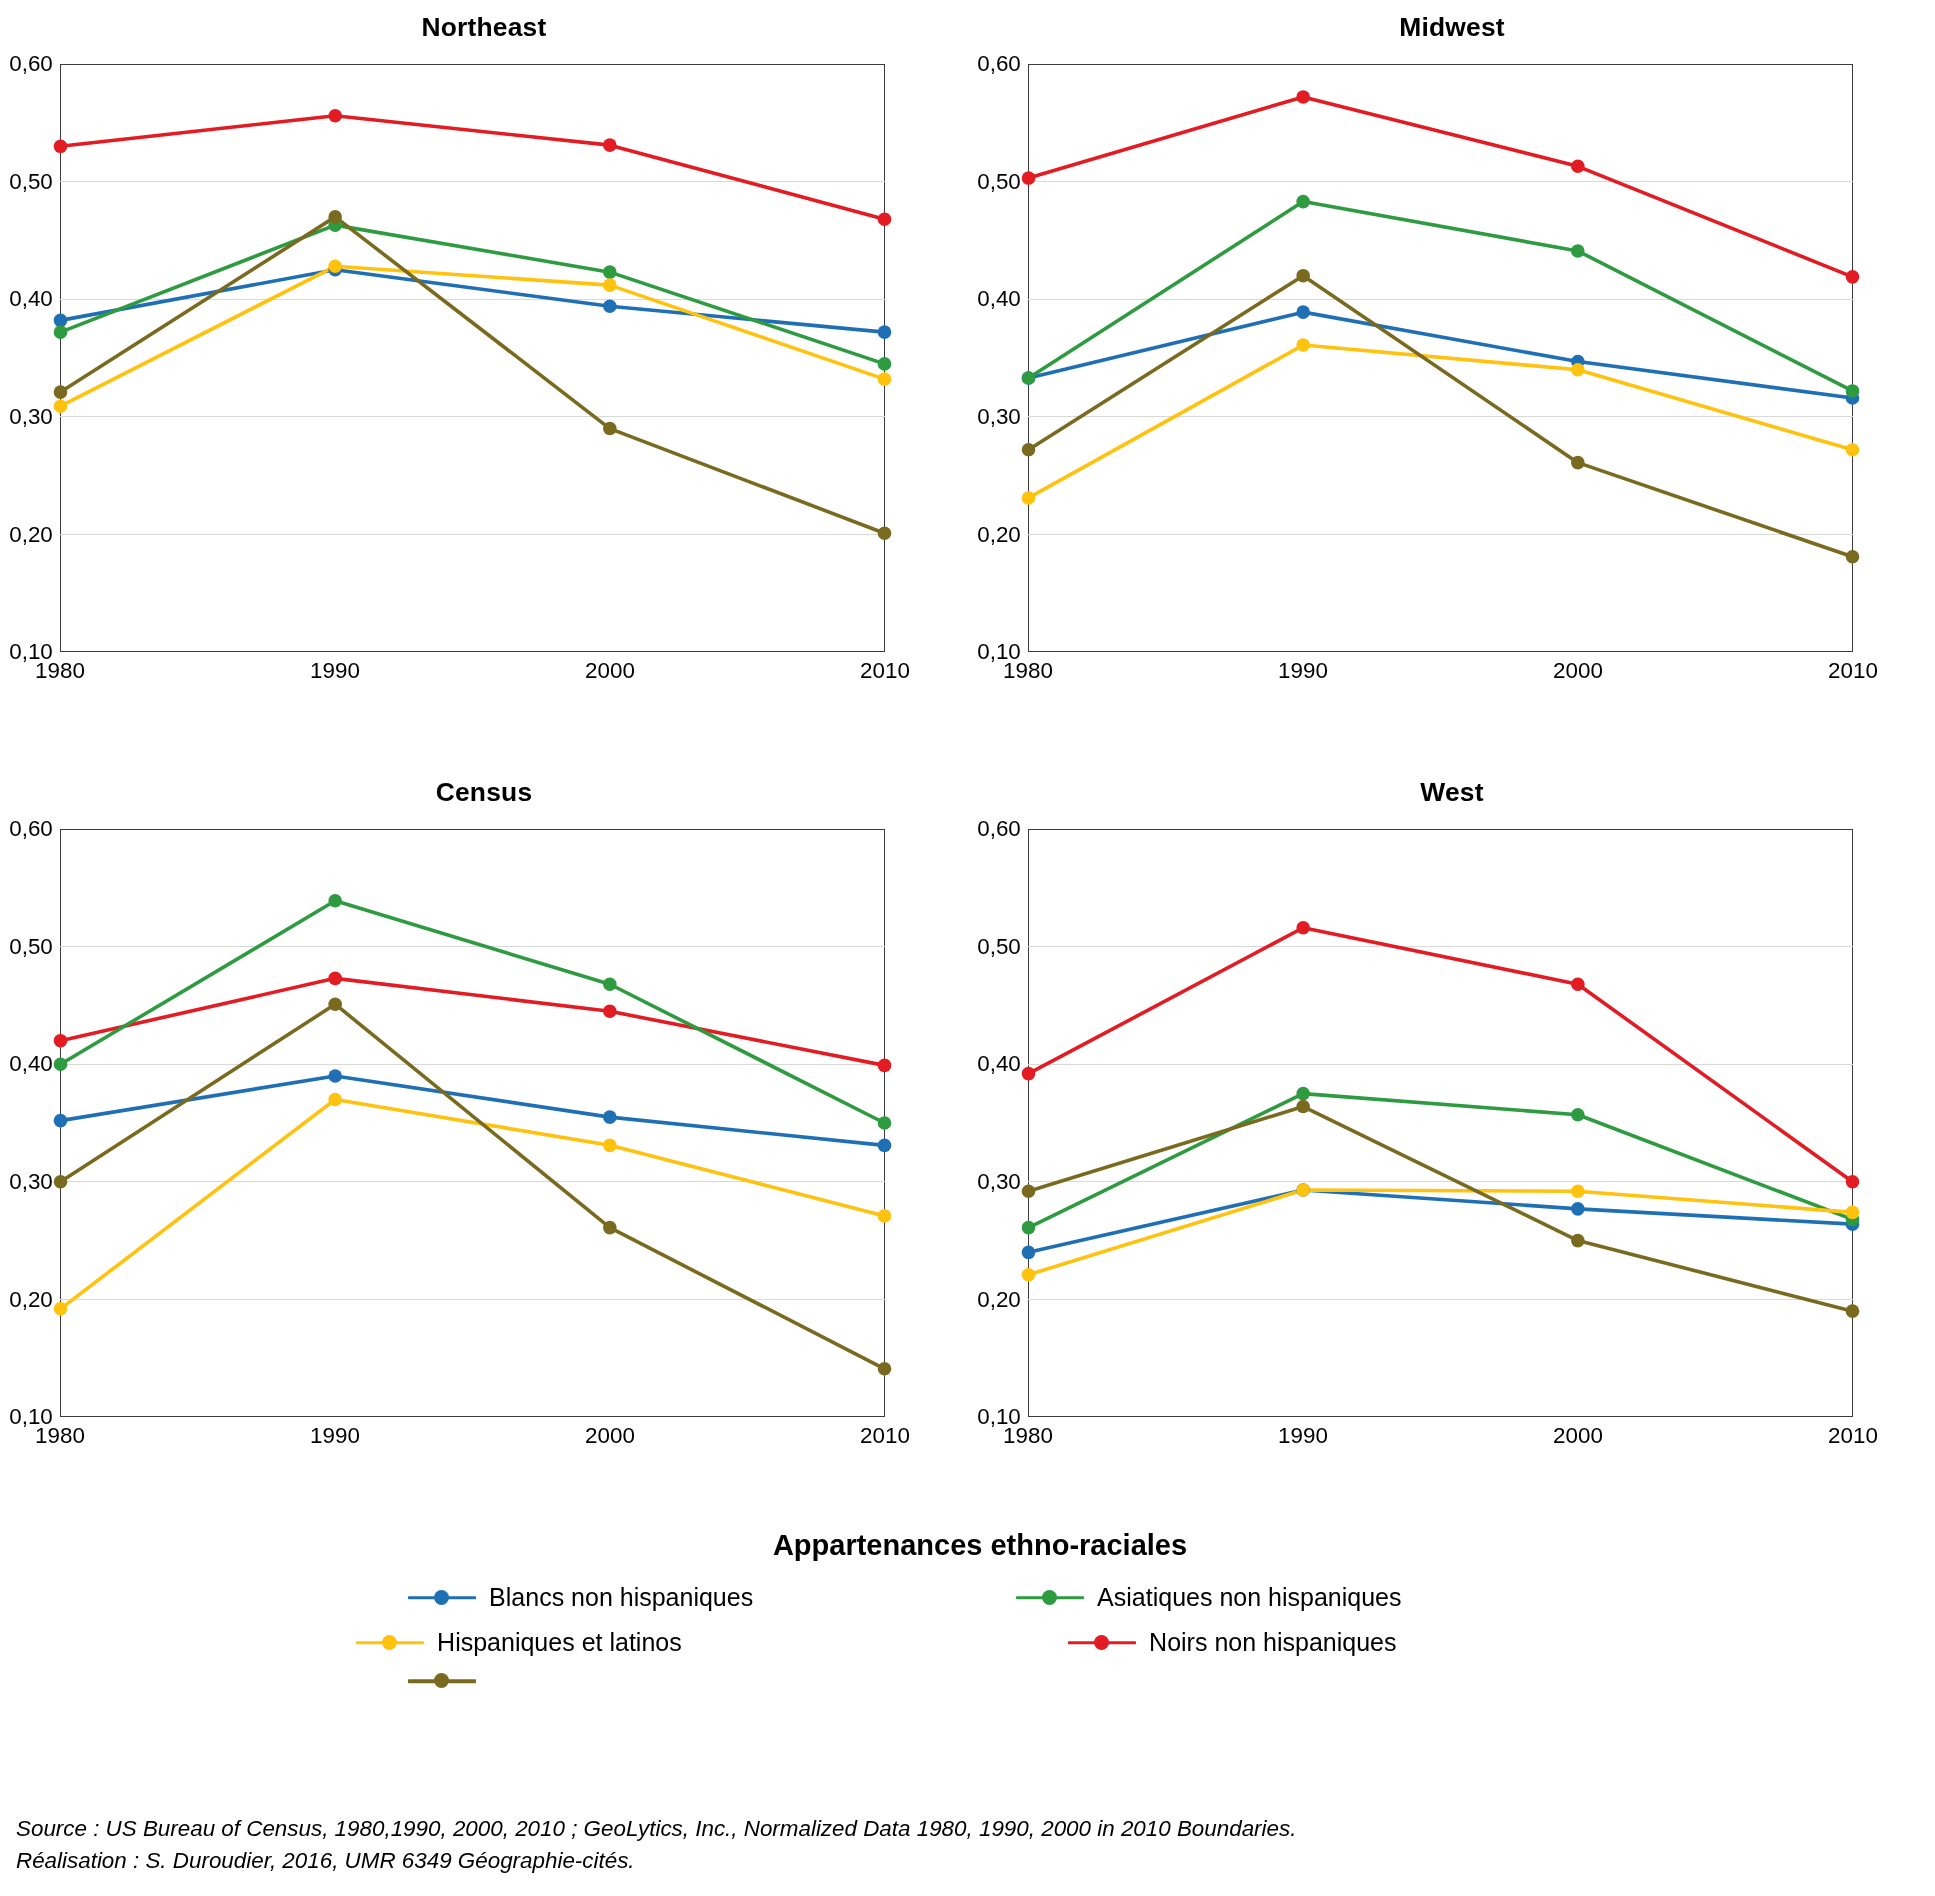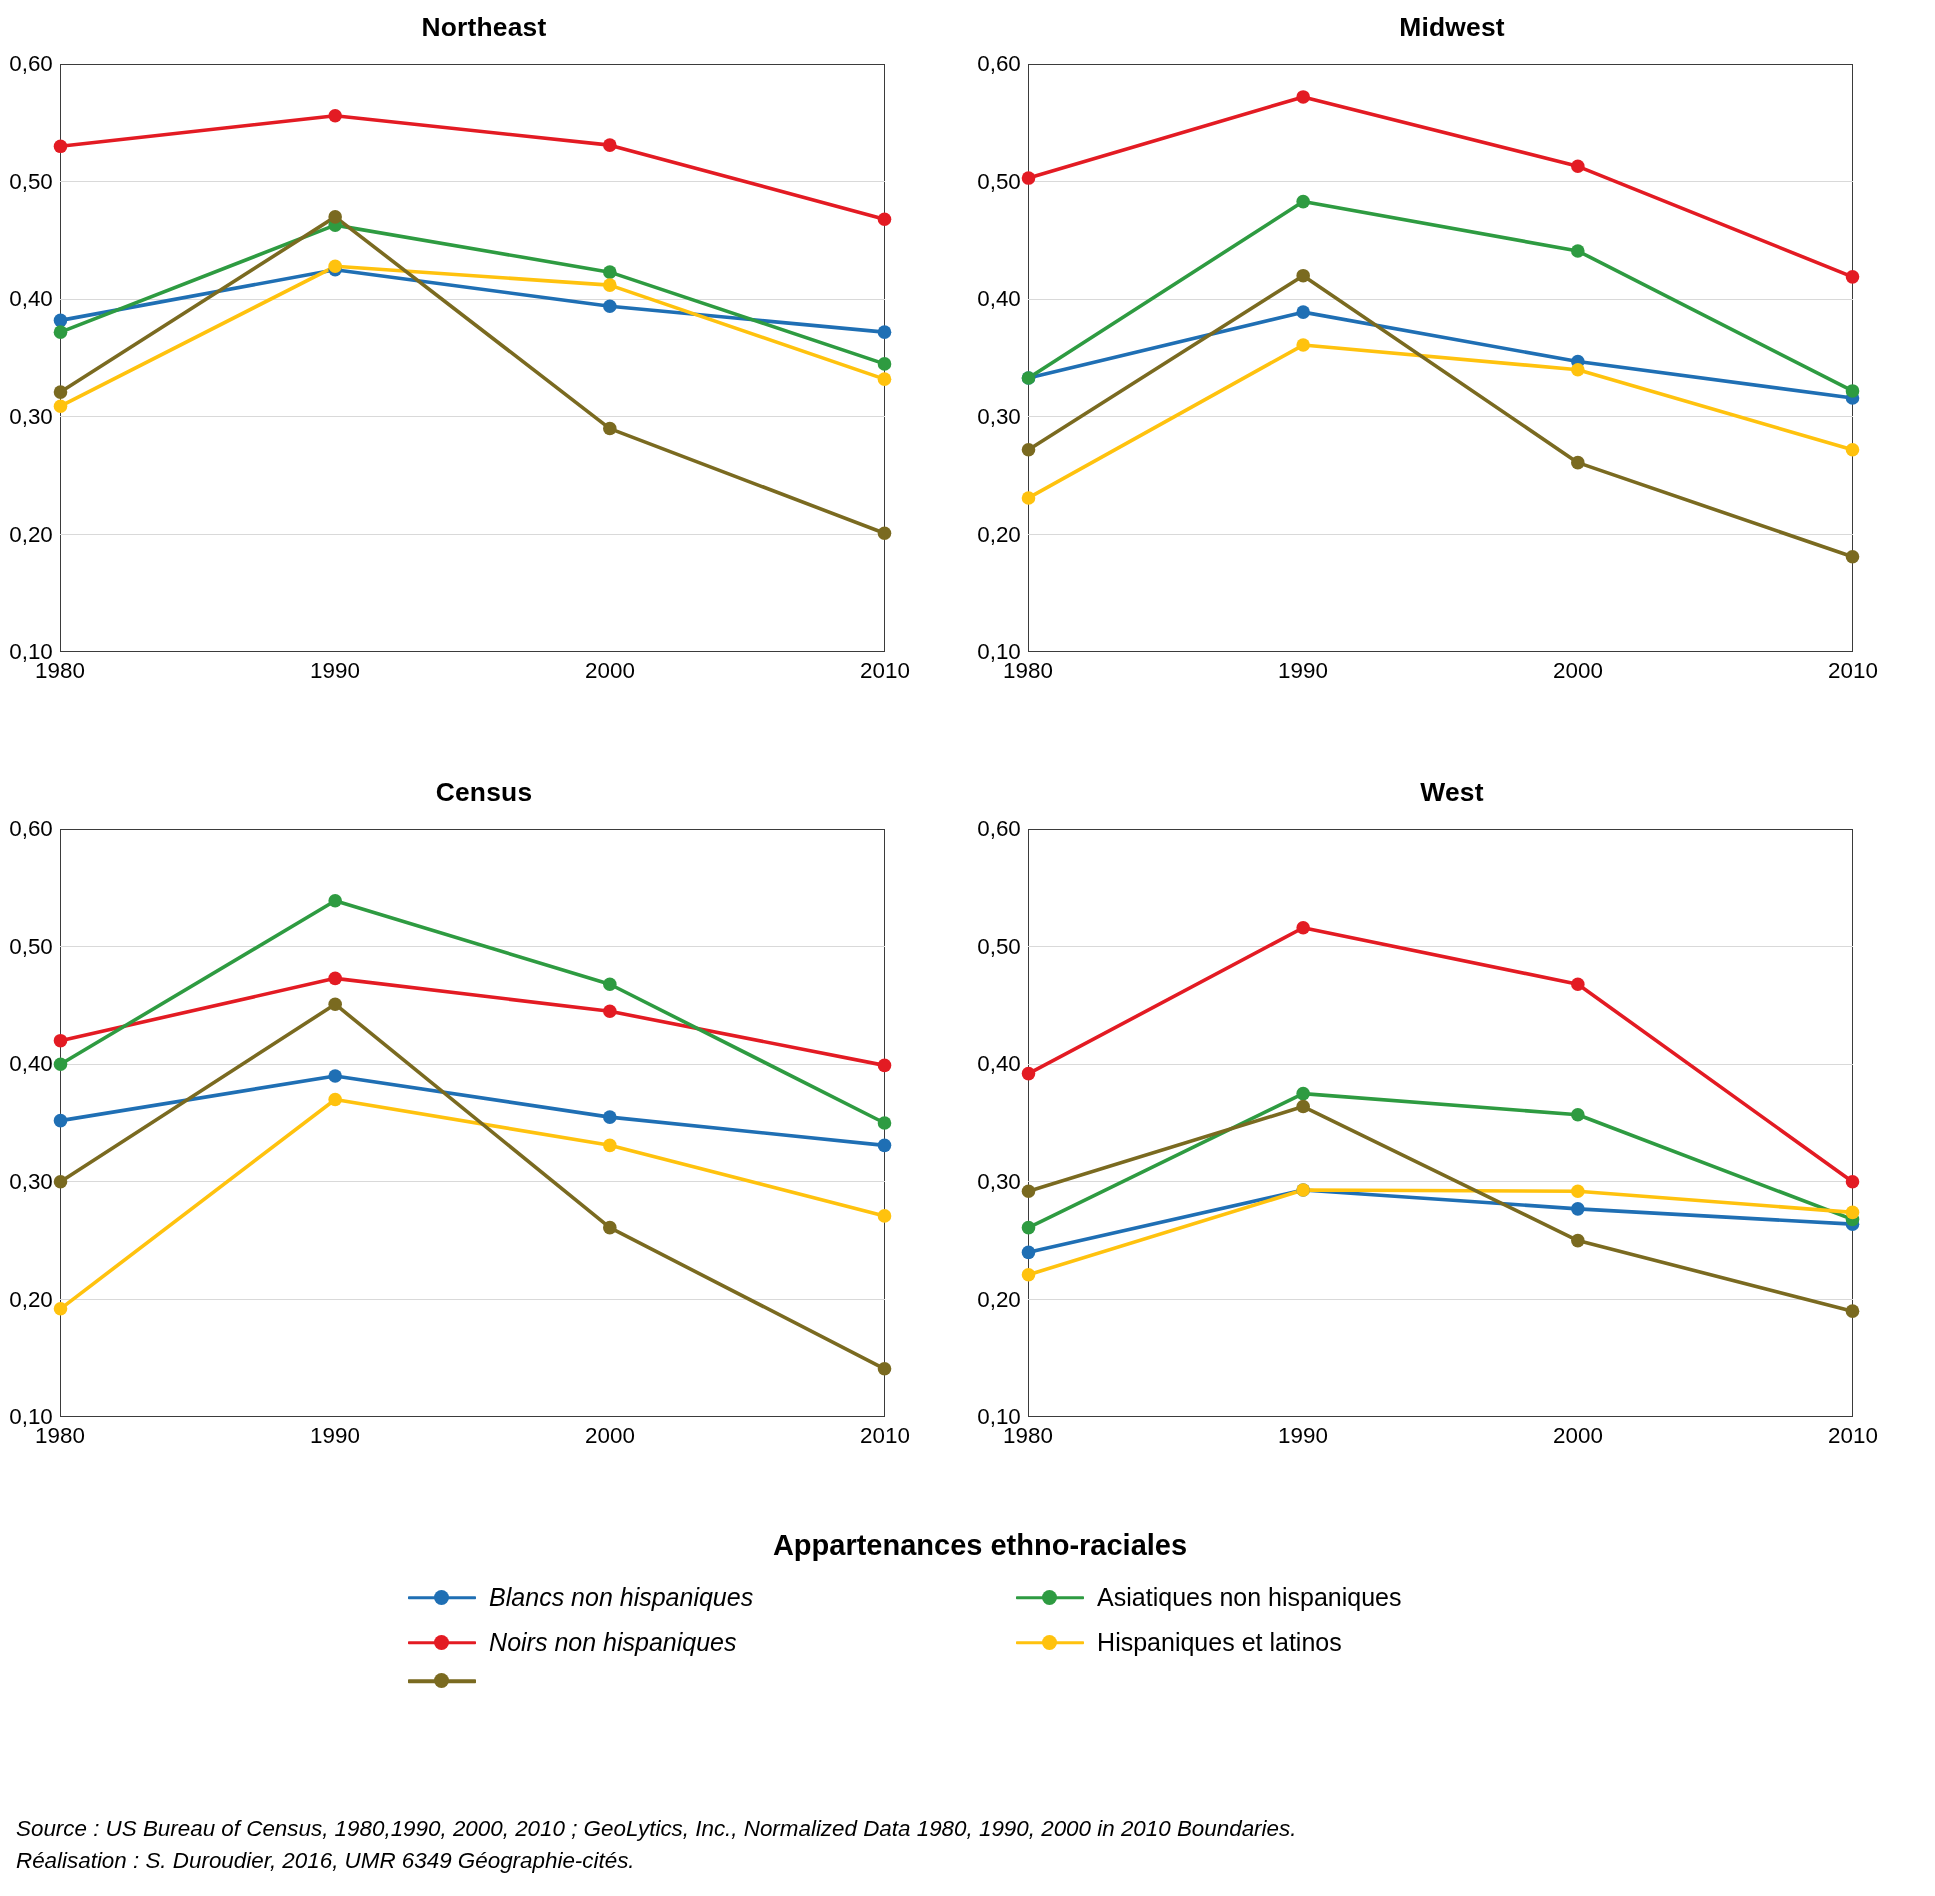--- a/index.html
+++ b/index.html
@@ -127,21 +127,21 @@
     left: 50%; top: 50%;
     width: 15px; height: 15px;
     margin-left: -7.6px; margin-top: -7.6px;
     border-radius: 50%;
   }
   .legend-label {
     font-size: 25px;
     color: #000000;
     white-space: nowrap;
   }
-  .legend-cell.offset-left { padding-left: 100px; font-style: italic; }
+  .legend-cell.offset-left { padding-left: 100px; }
   .legend-cell.offset-mid { padding-left: 48px; }
 
   
   .source {
     position: absolute;
     left: 16px;
     top: 1813px;
     width: 1881px;
   }
   .source-line {
@@ -373,34 +373,34 @@
         </div>
         <div class="legend-cell offset-mid">
           <span class="swatch">
             <span class="line" style="background: rgb(46, 155, 65);"></span>
             <span class="dot" style="background: rgb(46, 155, 65);"></span>
           </span>
           <span class="legend-label">Asiatiques non hispaniques</span>
         </div>
       </div>
       <div class="legend-row">
+        <div class="legend-cell offset-mid">
+          <span class="swatch">
+            <span class="line" style="background: rgb(255, 194, 14);"></span>
+            <span class="dot" style="background: rgb(255, 194, 14);"></span>
+          </span>
+          <span class="legend-label">Hispaniques et latinos</span>
+        </div>
         <div class="legend-cell offset-left">
           <span class="swatch">
             <span class="line" style="background: rgb(227, 27, 35);"></span>
             <span class="dot" style="background: rgb(227, 27, 35);"></span>
           </span>
           <span class="legend-label">Noirs non hispaniques</span>
         </div>
-        <div class="legend-cell offset-mid">
-          <span class="swatch">
-            <span class="line" style="background: rgb(255, 194, 14);"></span>
-            <span class="dot" style="background: rgb(255, 194, 14);"></span>
-          </span>
-          <span class="legend-label">Hispaniques et latinos</span>
-        </div>
       </div>
       <div class="legend-row">
         <div class="legend-cell wide offset-left">
           <span class="swatch">
             <span class="line" style="background: rgb(122, 106, 32);"></span>
             <span class="dot" style="background: rgb(122, 106, 32);"></span>
           </span>
         </div>
       </div>
     </div>

